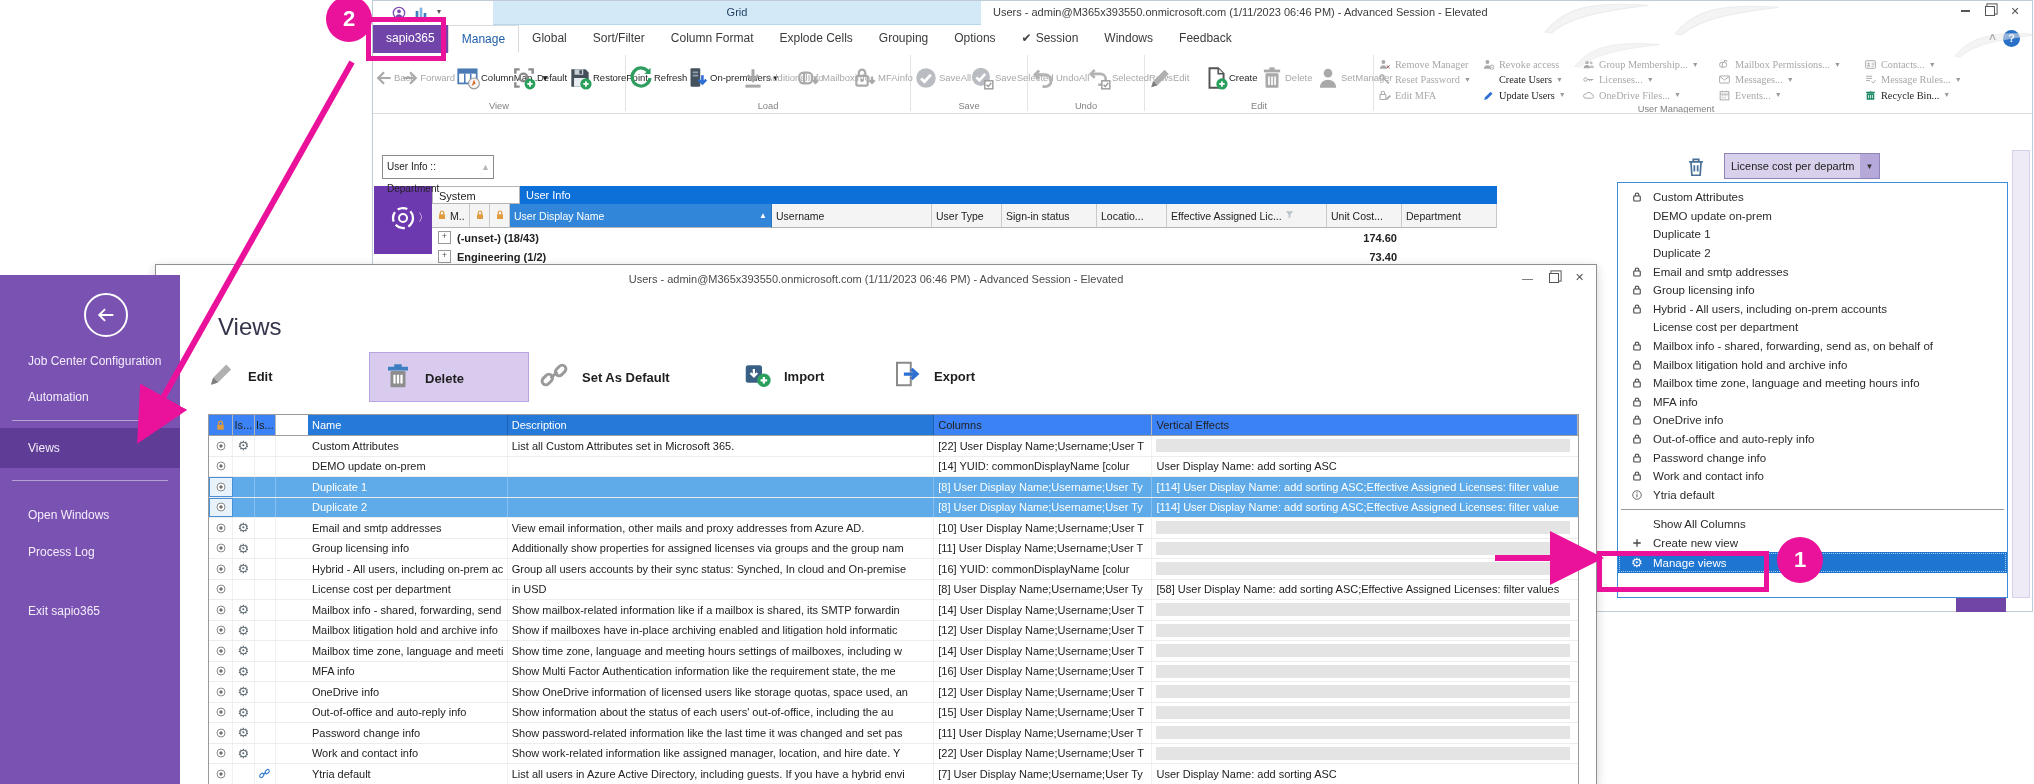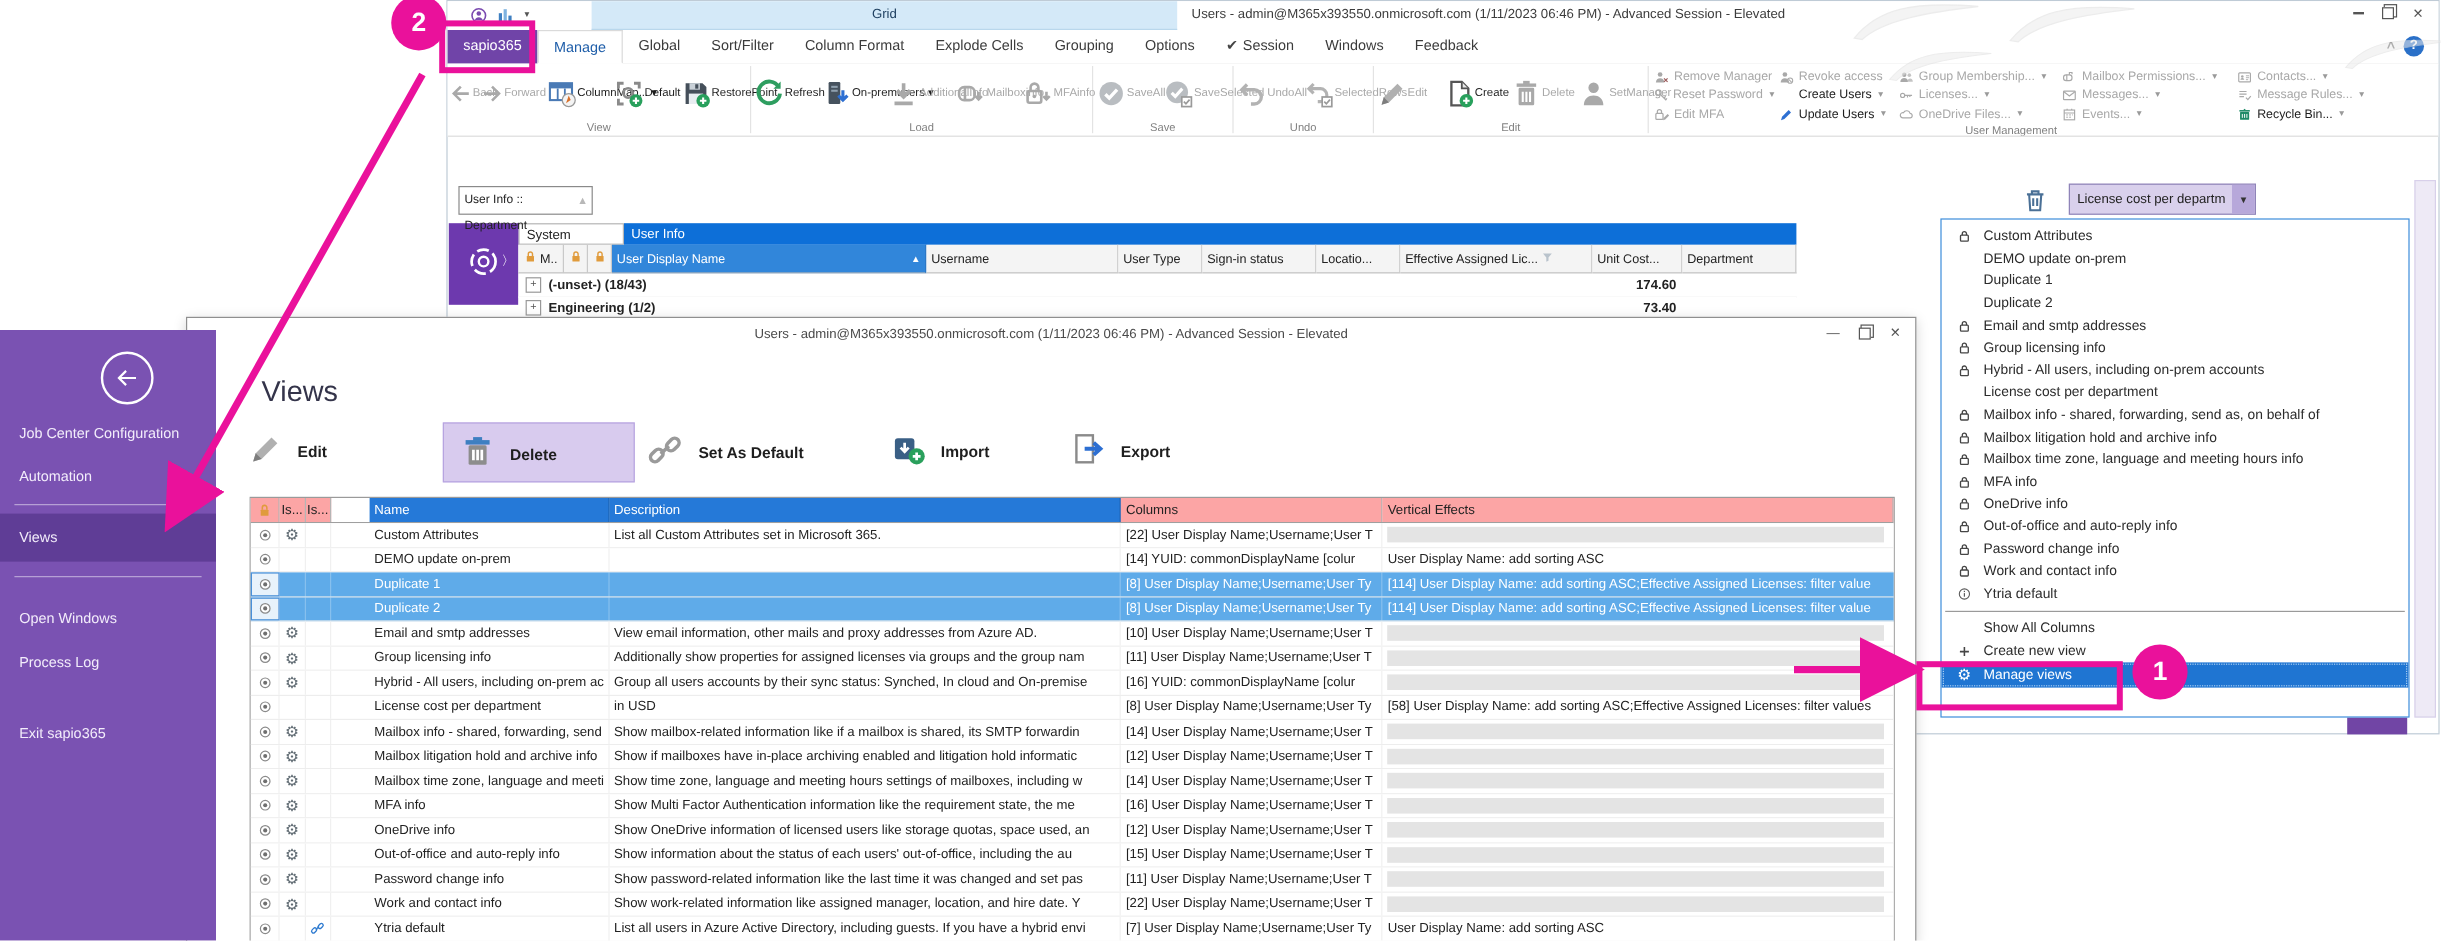--- a/index.html
+++ b/index.html
@@ -29,21 +29,21 @@
   .ribbon{position:absolute;left:0;top:52px;width:100%;height:60px;border-bottom:1px solid #dcdcdc;background:#fff;display:flex;overflow:hidden;}
   .rgroup{position:relative;display:flex;flex-direction:column;box-sizing:border-box;padding:2px 2px 0 2px;}
   .rsep{width:1px;background:#e3e3e3;margin:2px 0;}
   .rbtns{display:flex;flex:1;}
   .rlabel{height:13px;font-size:9.3px;color:#808080;text-align:center;line-height:12px;}
   .rbtn{width:56px;display:flex;flex-direction:row;align-items:center;padding-top:1px;box-sizing:border-box;}
   .rbtn.nav{width:40px;justify-content:flex-end;padding-bottom:1px;}
   .ric{height:26px;display:flex;align-items:center;justify-content:center;}
   .rl{font-size:9.5px;line-height:10px;color:#1e1e1e;white-space:nowrap;}
   .rbtn.dis .rl{color:#a8a8a8;}
-  .um-cols{display:flex;flex:1;}
+  .um-cols{display:flex;flex:1;font-family:Liberation Serif, serif;}
   .um-col{display:flex;flex-direction:column;justify-content:flex-start;padding-top:2px;}
   .um-item{display:flex;align-items:center;height:15.3px;font-size:10.3px;color:#1e1e1e;white-space:nowrap;}
   .um-item.dis{color:#a8a8a8;}
   .um-item .ic{width:17px;display:flex;justify-content:center;margin-right:2px;}
   .um-item .dd{font-size:7px;color:#9a9a9a;margin-left:4px;}
   
   .group-combo{position:absolute;left:382px;top:155px;width:112px;height:24px;border:1px solid #8a8a8a;background:#fff;
                font-size:10px;line-height:22px;padding:0 4px;box-sizing:border-box;z-index:2;}
   .group-combo .sort{position:absolute;right:3px;top:0;color:#b8b8b8;font-size:9px;}
   .trash-btn{position:absolute;left:1684px;top:154px;width:24px;height:26px;z-index:2;display:flex;align-items:center;justify-content:center;}
@@ -89,32 +89,32 @@
   .vrow{display:flex;height:19.5px;border-bottom:1px solid #ededed;background:#fff;}
   .vrow.head{height:20px;border-bottom:1px solid #9f9f9f;}
   .vc{box-sizing:border-box;overflow:hidden;white-space:nowrap;font-size:11px;display:flex;align-items:center;padding-left:4px;border-right:1px solid #f0f0f0;}
   .vc.c0{width:25px;justify-content:center;padding-left:0;}
   .vc.c1{width:22px;justify-content:center;padding-left:0;}
   .vc.c2{width:22px;justify-content:center;padding-left:0;}
   .vc.c3{width:206px;margin-left:32px;}
   .vc.c4{width:440px;}
   .vc.c5{width:225px;}
   .vc.c6{width:439px;border-right:none;}
-  .vrow.head .vc{font-size:11px;color:#222;background:#fca5a5;border-right:1px solid #b5b5b5;}
+  .vrow.head .vc{font-size:11px;color:#222;background:#3b82f6;border-right:1px solid #b5b5b5;}
   .vrow.head .vc.blue{background:#2579d8;color:#fff;border-right:1px solid #1d62b2;}
   .vrow.sel{background:#5fabe9;}
   .vrow.sel .vc{color:#fff;border-right-color:rgba(255,255,255,.25);}
   .vrow.sel .vc.c0{background:#e8f2fb;border:1px solid #4a90d9;}
   .filler{height:13px;background:#e4e4e4;width:calc(100% - 8px);margin-right:4px;}
   .gearg{color:#5f6a72;font-size:13px;line-height:13px;}
   
   .sidebar{position:absolute;left:0;top:275px;width:180px;height:509px;background:#7a52b2;z-index:6;}
   .sb-back{position:absolute;left:84px;top:18px;width:44px;height:44px;border:2px solid #fff;border-radius:50%;box-sizing:border-box;
            display:flex;align-items:center;justify-content:center;}
-  .sb-item{position:absolute;left:0;width:100%;height:26px;line-height:26px;padding-left:16px;box-sizing:border-box;
+  .sb-item{position:absolute;left:0;width:100%;height:26px;line-height:26px;padding-left:28px;box-sizing:border-box;
            color:#f3edfb;font-size:12px;white-space:nowrap;}
   .sb-item.selected{background:#5f3d96;height:40px;line-height:40px;}
   .sb-div{position:absolute;left:12px;width:156px;border-top:1px solid rgba(255,255,255,.45);}
   
   .purple-block{position:absolute;left:1956px;top:580px;width:50px;height:32px;background:#7145a5;z-index:2;}
   .scroll-strip{position:absolute;left:2012px;top:150px;width:18px;height:448px;background:#eeeaf6;border:1px solid #d8d0ea;box-sizing:border-box;z-index:1;}
   .feather{position:absolute;opacity:.55;z-index:1;}
   .ann-box{position:absolute;border:5px solid #ea119b;box-sizing:border-box;z-index:10;}
   .ann-circle{position:absolute;width:46px;height:46px;border-radius:50%;background:#ea119b;color:#fff;
               font-size:22px;font-weight:bold;display:flex;align-items:center;justify-content:center;z-index:11;}

